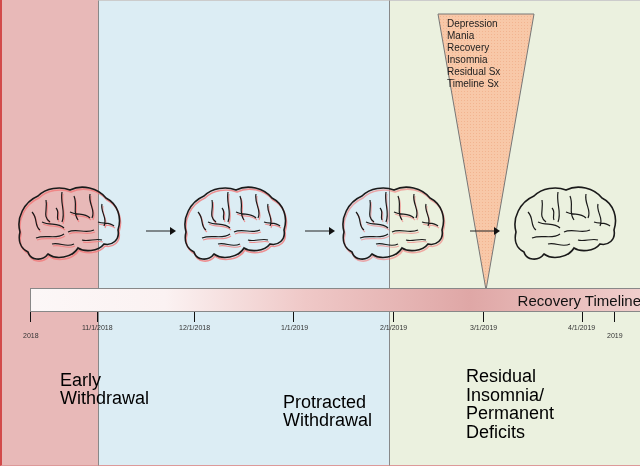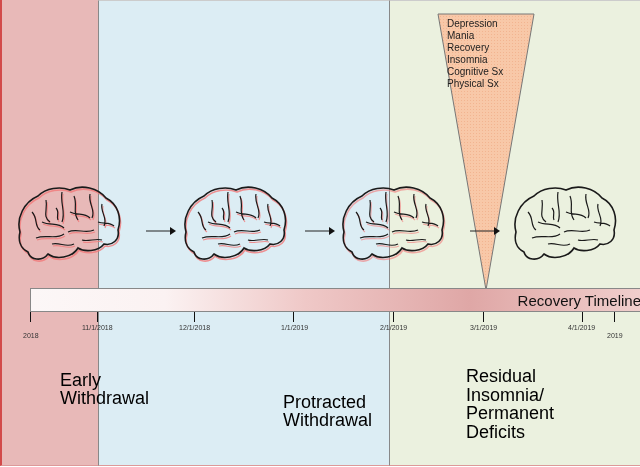--- a/index.html
+++ b/index.html
@@ -35,22 +35,22 @@
       <rect width="1" height="1" fill="#f2b490"></rect>
     </pattern>
   </defs>
   <polygon points="1,1 97,1 49,277" fill="url(#dots)" stroke="#777" stroke-width="1"></polygon>
 </svg>
 <div id="symptoms">
   <div>Depression</div>
   <div>Mania</div>
   <div>Recovery</div>
   <div>Insomnia</div>
-  <div>Cognitive Sx</div>
-  <div>Physical Sx</div>
+  <div>Residual Sx</div>
+  <div>Timeline Sx</div>
 </div>
 
 <svg width="0" height="0" style="position:absolute">
   <defs>
     <symbol id="brainShape" viewBox="0 0 112 84">
       <path d="M8,50 C4,36 12,20 26,14 C34,6 48,4 58,8 C70,2 86,6 94,16 C106,22 110,36 106,48 C108,58 100,64 92,62 C86,70 72,70 66,66 C60,76 44,78 36,72 C30,80 18,78 16,70 C8,66 6,58 8,50 Z" fill="none" stroke-width="1.6"></path>
       <path d="M20,30 C26,36 22,44 28,48 M34,18 C36,28 30,34 38,40 M50,10 C48,22 54,30 50,40 M62,14 C66,24 60,30 66,38 M78,12 C76,22 84,28 80,36 M90,22 C88,30 96,36 92,44 M24,56 C34,52 44,58 52,52 M56,50 C64,46 74,52 82,48 M40,62 C48,60 54,66 62,62 M70,58 C76,60 84,56 90,58 M30,40 C38,44 46,40 52,46 M58,30 C66,34 72,30 78,36 M44,26 C48,30 44,34 46,38 M86,40 C92,42 98,40 102,44" fill="none" stroke-width="1.2"></path>
     </symbol>
   </defs>
 </svg>

